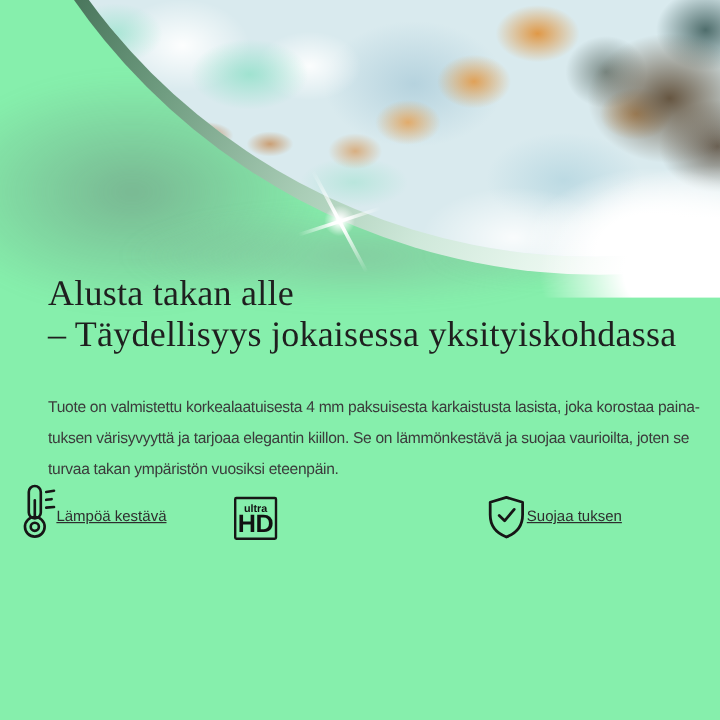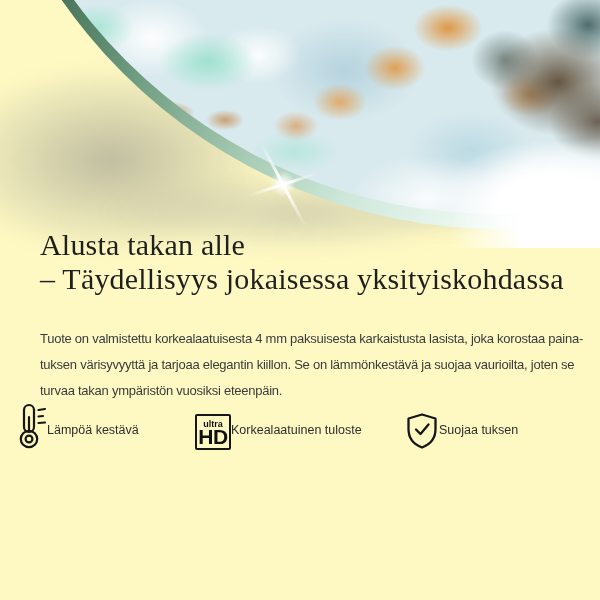--- a/index.html
+++ b/index.html
@@ -1,18 +1,18 @@
 <!DOCTYPE html>
 <html><head>
 <meta charset="utf-8">
 <style>
   html,body { margin:0; padding:0; background:#fff; }
   .stage {
     position:relative; width:600px; height:600px; overflow:hidden;
-    background:#fef9c3; font-family:"Liberation Sans", sans-serif;
+    background:#86efac; font-family:"Liberation Sans", sans-serif;
   }
 
   
   .hero { position:absolute; left:0; top:0; width:600px; height:248px; }
   .shadow { position:absolute; border-radius:50%; }
   .shadow-a { left:-70px; top:55px; width:360px; height:210px;
     background:radial-gradient(closest-side, rgba(104,106,112,.42), rgba(104,106,112,0) 92%);
     filter:blur(7px); }
   .shadow-b { left:80px; top:168px; width:430px; height:90px;
     background:radial-gradient(closest-side, rgba(128,130,136,.32), rgba(128,130,136,0) 90%);
@@ -70,21 +70,21 @@
     white-space:pre-line; }
   .body-text { position:absolute; left:40px; top:326px; width:560px; margin:0;
     font-size:13px; line-height:26px; color:#3b3b3b; letter-spacing:-0.25px;
     white-space:pre-line; }
 
   
   .features { position:absolute; left:15px; top:402px; width:570px;
     display:grid; grid-template-columns:180px 210px 180px; row-gap:12px; }
   .feature { display:flex; flex-direction:row; align-items:center; }
   .icon-box { height:48px; display:flex; align-items:flex-end; justify-content:center; }
-  .feature-label { margin-top:8px; font-size:12.5px; color:#2e2e2e; }
+  .feature-label { margin-top:8px; font-size:12.5px; color:#2e2e2e;text-decoration:underline; }
 
   .uhd-box { width:32px; height:32px; border:2.5px solid #161616; border-radius:2px;
     display:flex; flex-direction:column; align-items:center; justify-content:center;
     color:#111; }
   .uhd-top { font-size:9px; font-weight:700; line-height:9px; }
   .uhd-bottom { font-size:21px; font-weight:700; line-height:15px; letter-spacing:-.3px; }
 
   svg { display:block; }
 </style>
 </head>
@@ -130,21 +130,20 @@
       <div class="feature-label">Lämpöä kestävä</div>
     </div>
 
     <div class="feature">
       <div class="icon-box">
         <div class="uhd-box">
           <div class="uhd-top">ultra</div>
           <div class="uhd-bottom">HD</div>
         </div>
       </div>
-      <div class="feature-label">Korkealaatuinen tuloste</div>
     </div>
 
     <div class="feature">
       <div class="icon-box">
         <svg width="34" height="38" viewBox="0 0 34 38" fill="none" stroke="#161616" stroke-width="2.3" stroke-linecap="round" stroke-linejoin="round">
           <path d="M17 2.5 L30.5 6.5 V17 C30.5 26.5 25 32.5 17 35.5 C9 32.5 3.5 26.5 3.5 17 V6.5 Z"></path>
           <path d="M11 17.5 L15.5 22 L23.5 12.5"></path>
         </svg>
       </div>
       <div class="feature-label">Suojaa tuksen</div>

